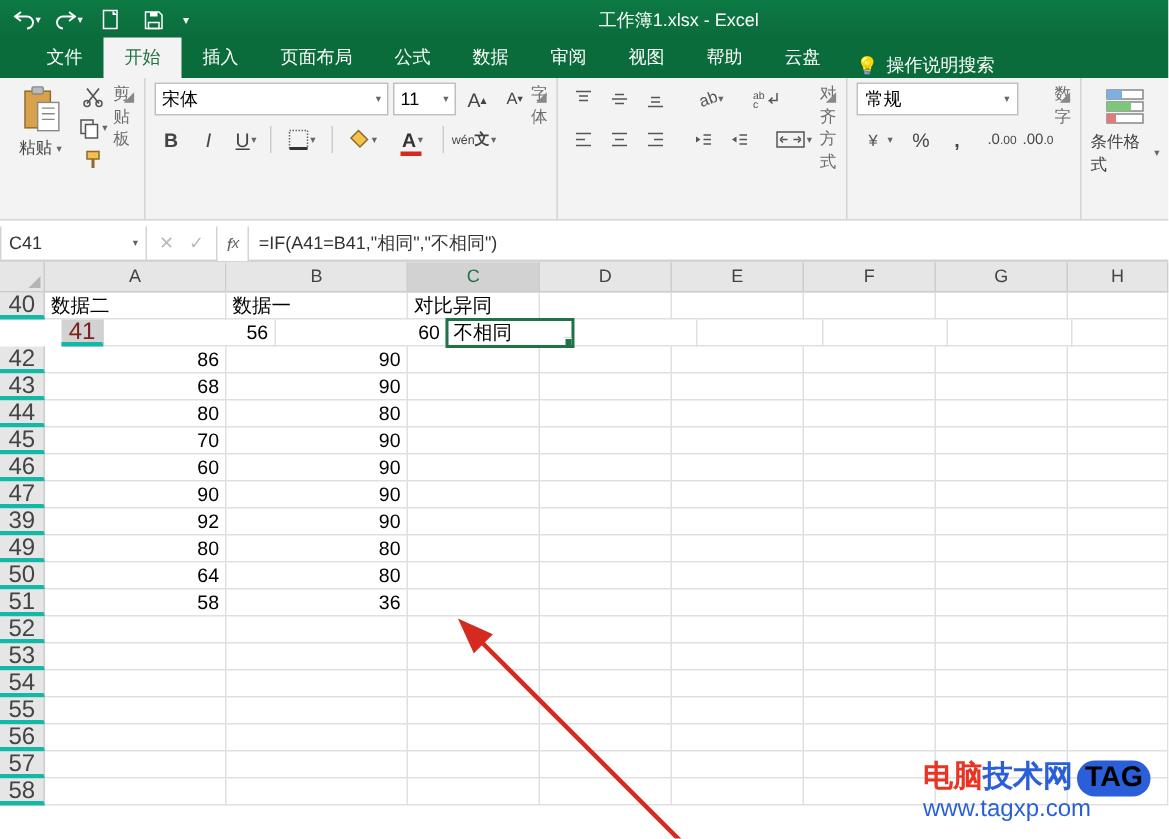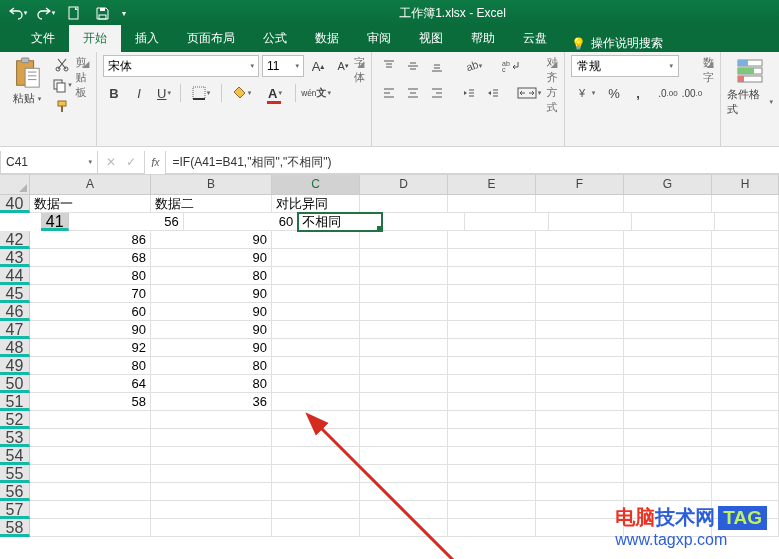--- a/index.html
+++ b/index.html
@@ -62,39 +62,39 @@
 
 .sheet-area { position: relative; }
 .col-headers { display: flex; height: 20px; }
 .corner { width: 30px; background: #e6e6e6; border-right: 1px solid #ccc; border-bottom: 1px solid #ccc; position: relative; }
 .corner::after{ content:""; position:absolute; right:2px; bottom:2px; width:0; height:0; border-right:8px solid #b5b5b5; border-top:8px solid transparent; }
 .col-h { background: #e6e6e6; border-right: 1px solid #ccc; border-bottom: 1px solid #ccc; text-align: center; font-size: 12px; color: #444; line-height: 19px; }
 .col-h.sel { background: #d2d2d2; color: #217346; }
 .rows { }
 .row { display: flex; height: 18px; }
 .row-h { width: 30px; background: #e6e6e6; border-right: 1px solid #ccc; border-bottom: 3px solid #14b8a6; text-align: center; font-size: 16px; color: #444; line-height: 17px; }
-.row-h.sel { background: #d2d2d2; color: #000000; margin-left: 41px; }
+.row-h.sel { background: #d2d2d2; color: #7f1d1d; margin-left: 41px; }
 .cell { border-right: 1px solid #e0e0e0; border-bottom: 1px solid #e0e0e0; padding: 0 4px; font-size: 13px; color: #000; line-height: 17px; overflow: hidden; white-space: nowrap; }
 .cell.txt { text-align: left; }
 .cell.num { text-align: right; }
 .cell.sel { outline: 2px solid #217346; outline-offset: -1px; background: #fff; position: relative; z-index: 2; }
 .cell.sel::after{content:""; position:absolute; right:-3px; bottom:-3px; width:6px; height:6px; background:#217346; border:1px solid #fff;}
 
 
 .c-A{width:121px;} .c-B{width:121px;} .c-C{width:88px;} .c-D{width:88px;} .c-E{width:88px;} .c-F{width:88px;} .c-G{width:88px;} .c-H{width:67px;}
 
 
 .arrow-svg { position: absolute; left: 298px; top: 230px; width: 200px; height: 200px; pointer-events: none; z-index: 10; }
 
 
 .watermark { position: absolute; right: 12px; bottom: 10px; text-align: left; z-index: 20; }
 .watermark .line1 { font-size: 20px; font-weight: bold; }
 .watermark .red { color: #eb3323; }
 .watermark .blue { color: #2b5fd9; }
-.watermark .tag { display:inline-block; background:#2b5fd9; color:#bef264; padding:1px 5px; margin-left:3px; border-radius:0; font-size: 19px; font-weight: bold; }
+.watermark .tag { display:inline-block; background:#2b5fd9; color:#000000; padding:1px 5px; margin-left:3px; border-radius:12px; font-size: 19px; font-weight: bold; }
 .watermark .line2 { font-size: 16px; color: #2b5fd9; }
 </style>
 </head>
 <body>
 
 <div class="titlebar">
   <div class="qa">
     <div class="qa-btn">
         <svg width="14" height="14" viewBox="0 0 14 14">
           <path d="M5 2 L1 5 L5 8 M1 5 H9 A4 4 0 0 1 9 13" fill="none" stroke="#fff" stroke-width="1.3"></path>
@@ -405,22 +405,22 @@
         <div class="col-h c-D">D</div>
         <div class="col-h c-E">E</div>
         <div class="col-h c-F">F</div>
         <div class="col-h c-G">G</div>
         <div class="col-h c-H">H</div>
       </div>
   </div>
   <div class="rows" id="rows">
       <div class="row">
         <div class="row-h">40</div>
+        <div class="cell c-B txt">数据二</div>
         <div class="cell c-A txt">数据一</div>
-        <div class="cell c-B txt">数据二</div>
         <div class="cell c-C txt">对比异同</div>
         <div class="cell c-D num"></div>
         <div class="cell c-E num"></div>
         <div class="cell c-F num"></div>
         <div class="cell c-G num"></div>
         <div class="cell c-H num"></div>
       </div>
       <div class="row">
         <div class="row-h sel">41</div>
         <div class="cell c-A num">56</div>
@@ -492,21 +492,21 @@
         <div class="cell c-A num">90</div>
         <div class="cell c-B num">90</div>
         <div class="cell c-C num"></div>
         <div class="cell c-D num"></div>
         <div class="cell c-E num"></div>
         <div class="cell c-F num"></div>
         <div class="cell c-G num"></div>
         <div class="cell c-H num"></div>
       </div>
       <div class="row">
-        <div class="row-h">48</div>
+        <div class="row-h">39</div>
         <div class="cell c-A num">92</div>
         <div class="cell c-B num">90</div>
         <div class="cell c-C num"></div>
         <div class="cell c-D num"></div>
         <div class="cell c-E num"></div>
         <div class="cell c-F num"></div>
         <div class="cell c-G num"></div>
         <div class="cell c-H num"></div>
       </div>
       <div class="row">

